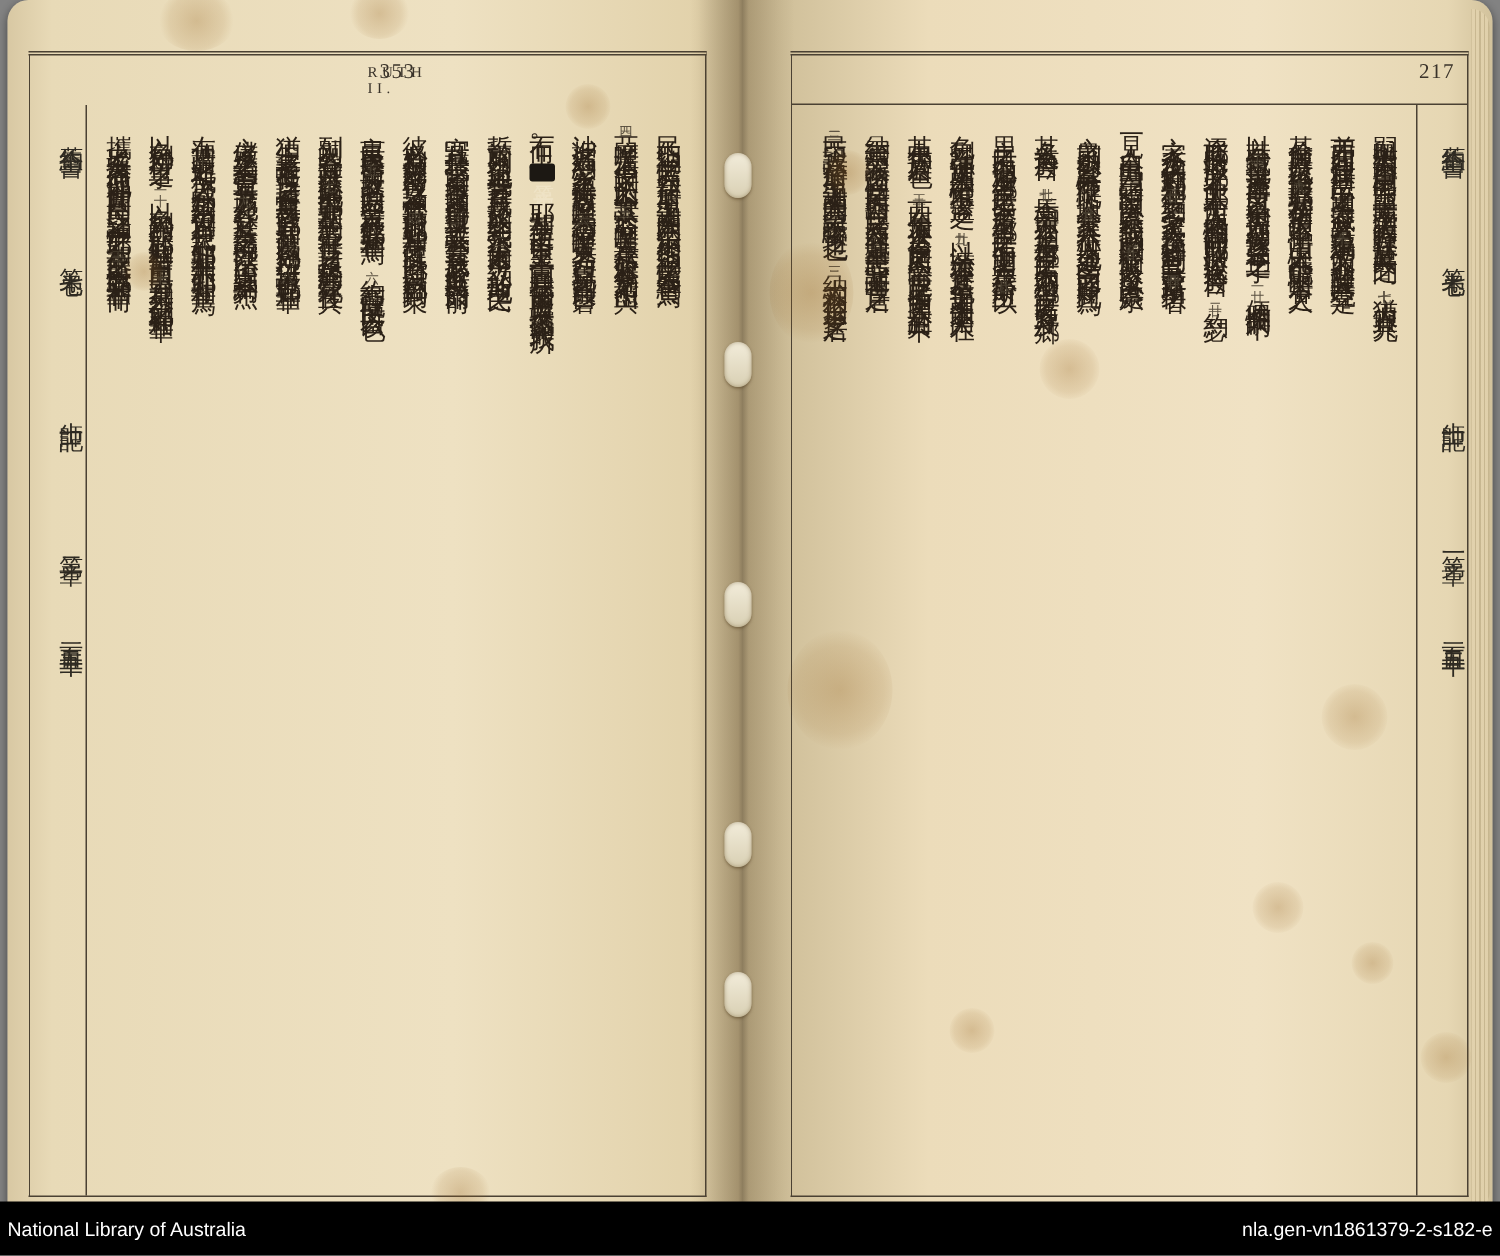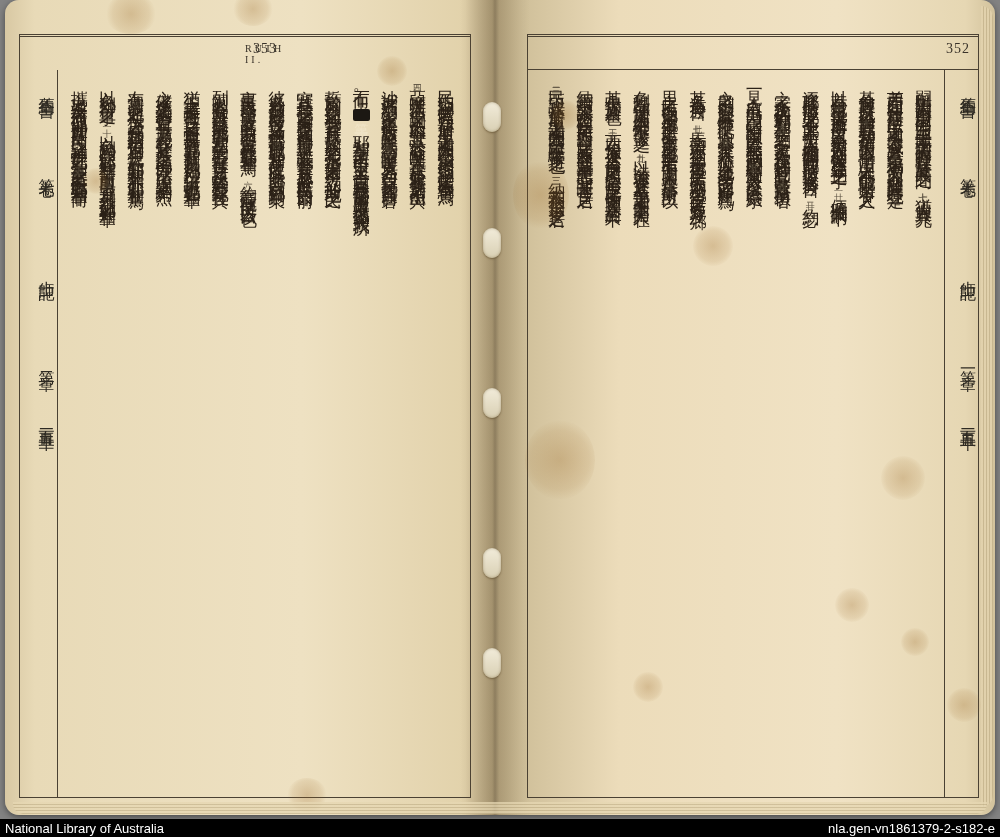--- a/index.html
+++ b/index.html
@@ -94,21 +94,21 @@
   .verse-no{
     font-size:9px;letter-spacing:0;color:#4a4133;opacity:.9;
     text-orientation:upright;
   }
   .chapter-box{
     background:#1c1813;color:#efe3c6;border-radius:2px;
     font-size:14px;letter-spacing:2px;padding:3px 1px;margin:2px 0;
   }
   
   .scan-bar{
-    position:absolute;left:0;right:0;bottom:0;height:18px;background:#000;
+    position:absolute;left:0;right:0;bottom:0;height:36px;background:#000;
     display:flex;justify-content:space-between;align-items:center;
     padding:0 5px;box-sizing:border-box;
     font-family:"Liberation Sans","DejaVu Sans",sans-serif;
     font-size:13px;color:#fff;
   }
 </style>
 </head>
 <body>
 
 <div class="book">
@@ -134,21 +134,21 @@
           <div class="tcol">之僕嫩之子約書亞百有十歲乃死<span class="verse-no">九</span>葬之於其業之境旁卽以法蓮山之亭納希烈</div>
           <div class="tcol">在迦實山之北<span class="verse-no">十</span>斯代之人咸歸其列祖後別有一代起不知耶和華亦不知耶和華爲</div>
           <div class="tcol">以色列所行之事○<span class="verse-no">十一</span>以色列嗣作惡於耶和華目前而事巴力<span class="verse-no">十二</span>棄其列祖之神耶和華</div>
           <div class="tcol">攜之出埃及者而從他神卽其四周民之諸神拜之干耶和華之怒<span class="verse-no">十三</span>斯民棄耶和華而</div>
         </div>
     </div>
   </div>
 
   <div class="page right">
     <div class="page-header">
-      <span class="pgnum">352</span>
+      <span class="pgnum">217</span>
     </div>
     <div class="page-body">
       <div class="margin-col"><span class="mgroup">舊約全書</span><span class="mgroup">第七卷</span><span class="mgroup">士師記</span><span class="mgroup">第一章</span><span class="mgroup">三百五十二</span></div>
       <div class="text-area">
           <div class="tcol">嗣與猶大嗣自棗樹邑同上至亞臘南之猶大曠野往居於其民之間○<span class="verse-no">十七</span>猶大與其兄</div>
           <div class="tcol">弟西面同往殺居西法邑之迦南人盡滅之其邑名曷馬<span class="verse-no">十八</span>猶大又取迦薩與其境亞寔</div>
           <div class="tcol">基倫與其境以革倫與其境<span class="verse-no">十九</span>耶和華佑猶大遂驅出居山之人惟不能驅出居谷之人</div>
           <div class="tcol">以其有鐵車也<span class="verse-no">二十</span>衆遵摩西所言以希伯崙畀迦勒彼遂逐亞衲之三子○<span class="verse-no">廿一</span>便雅憫嗣不</div>
           <div class="tcol">逐居耶路撒冷之耶布士人耶布士人與便雅憫嗣同居耶路撒冷迄於今日○<span class="verse-no">廿二</span>約瑟</div>
           <div class="tcol">之家亦上攻伯特利耶和華偕之<span class="verse-no">廿三</span>約瑟之家遣人窺探伯特利邑其邑昔名路斯<span class="verse-no">廿四</span>偵者</div>

